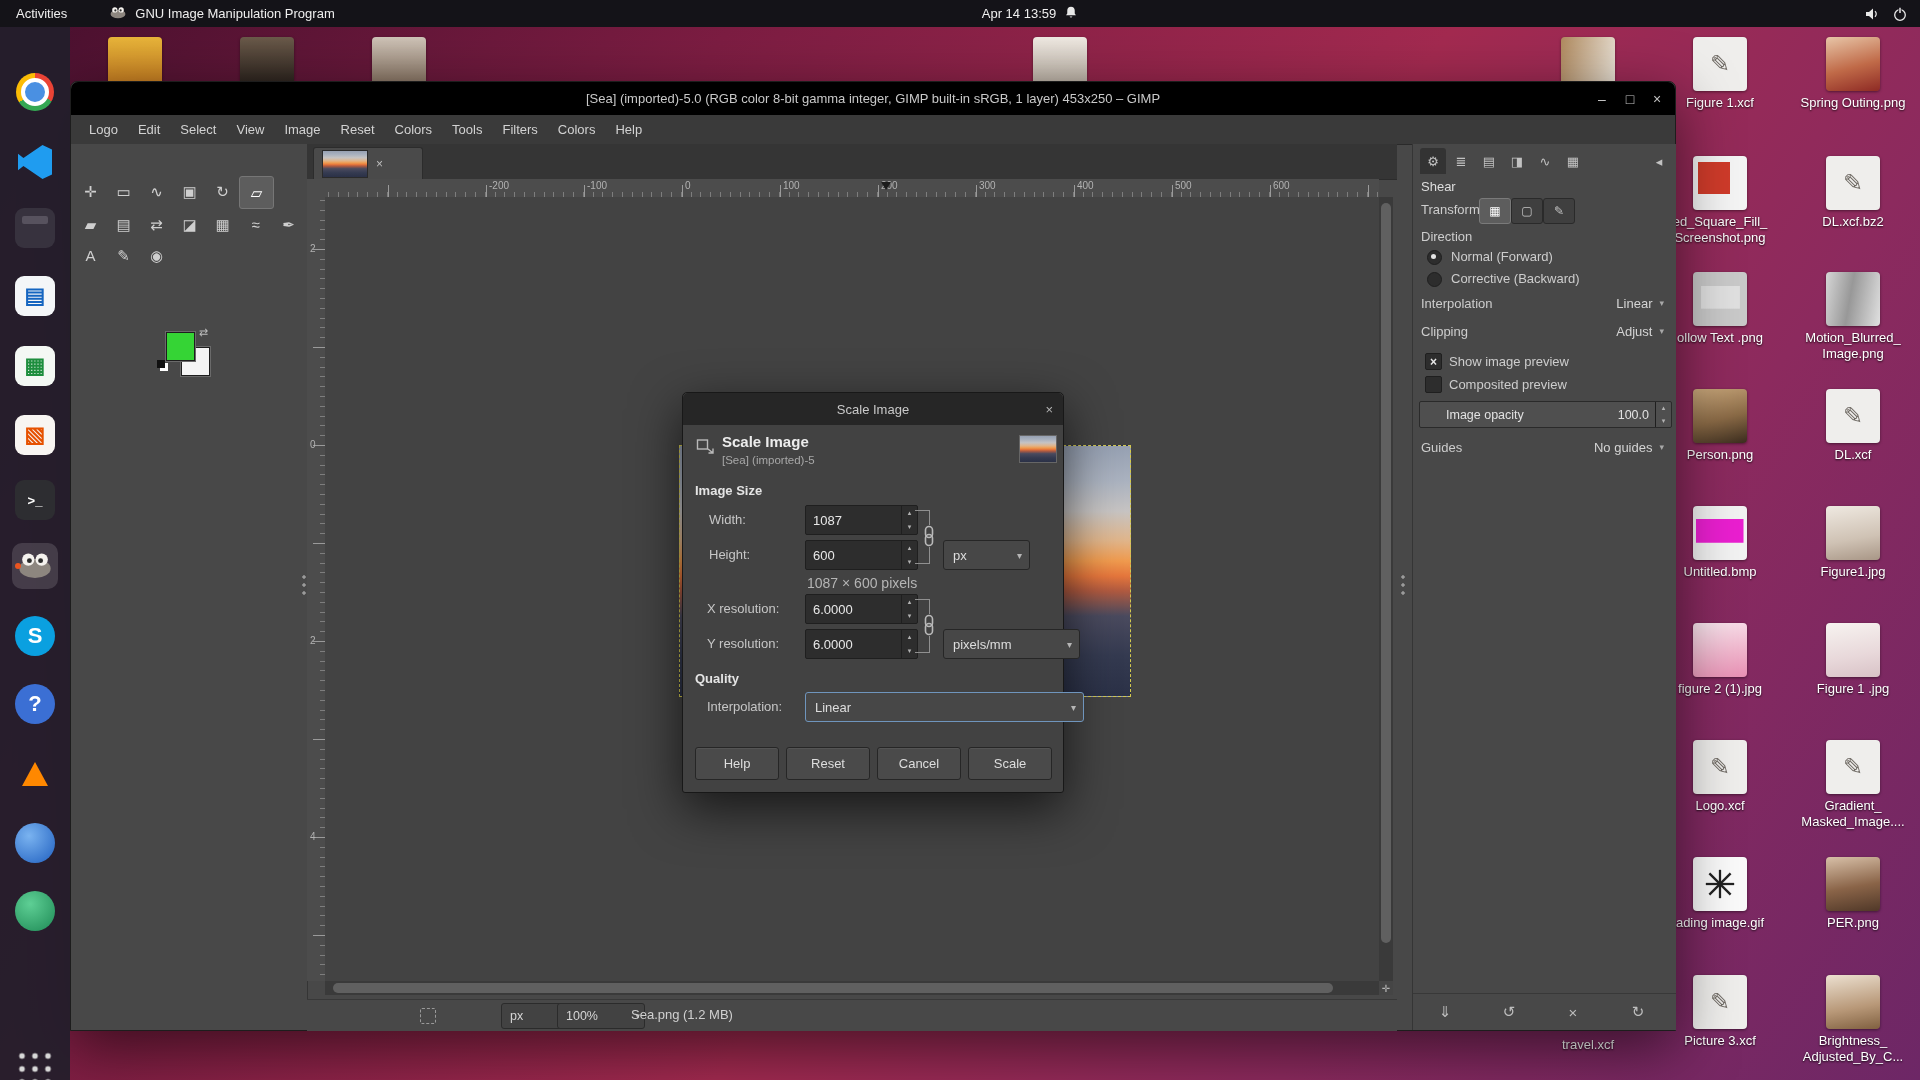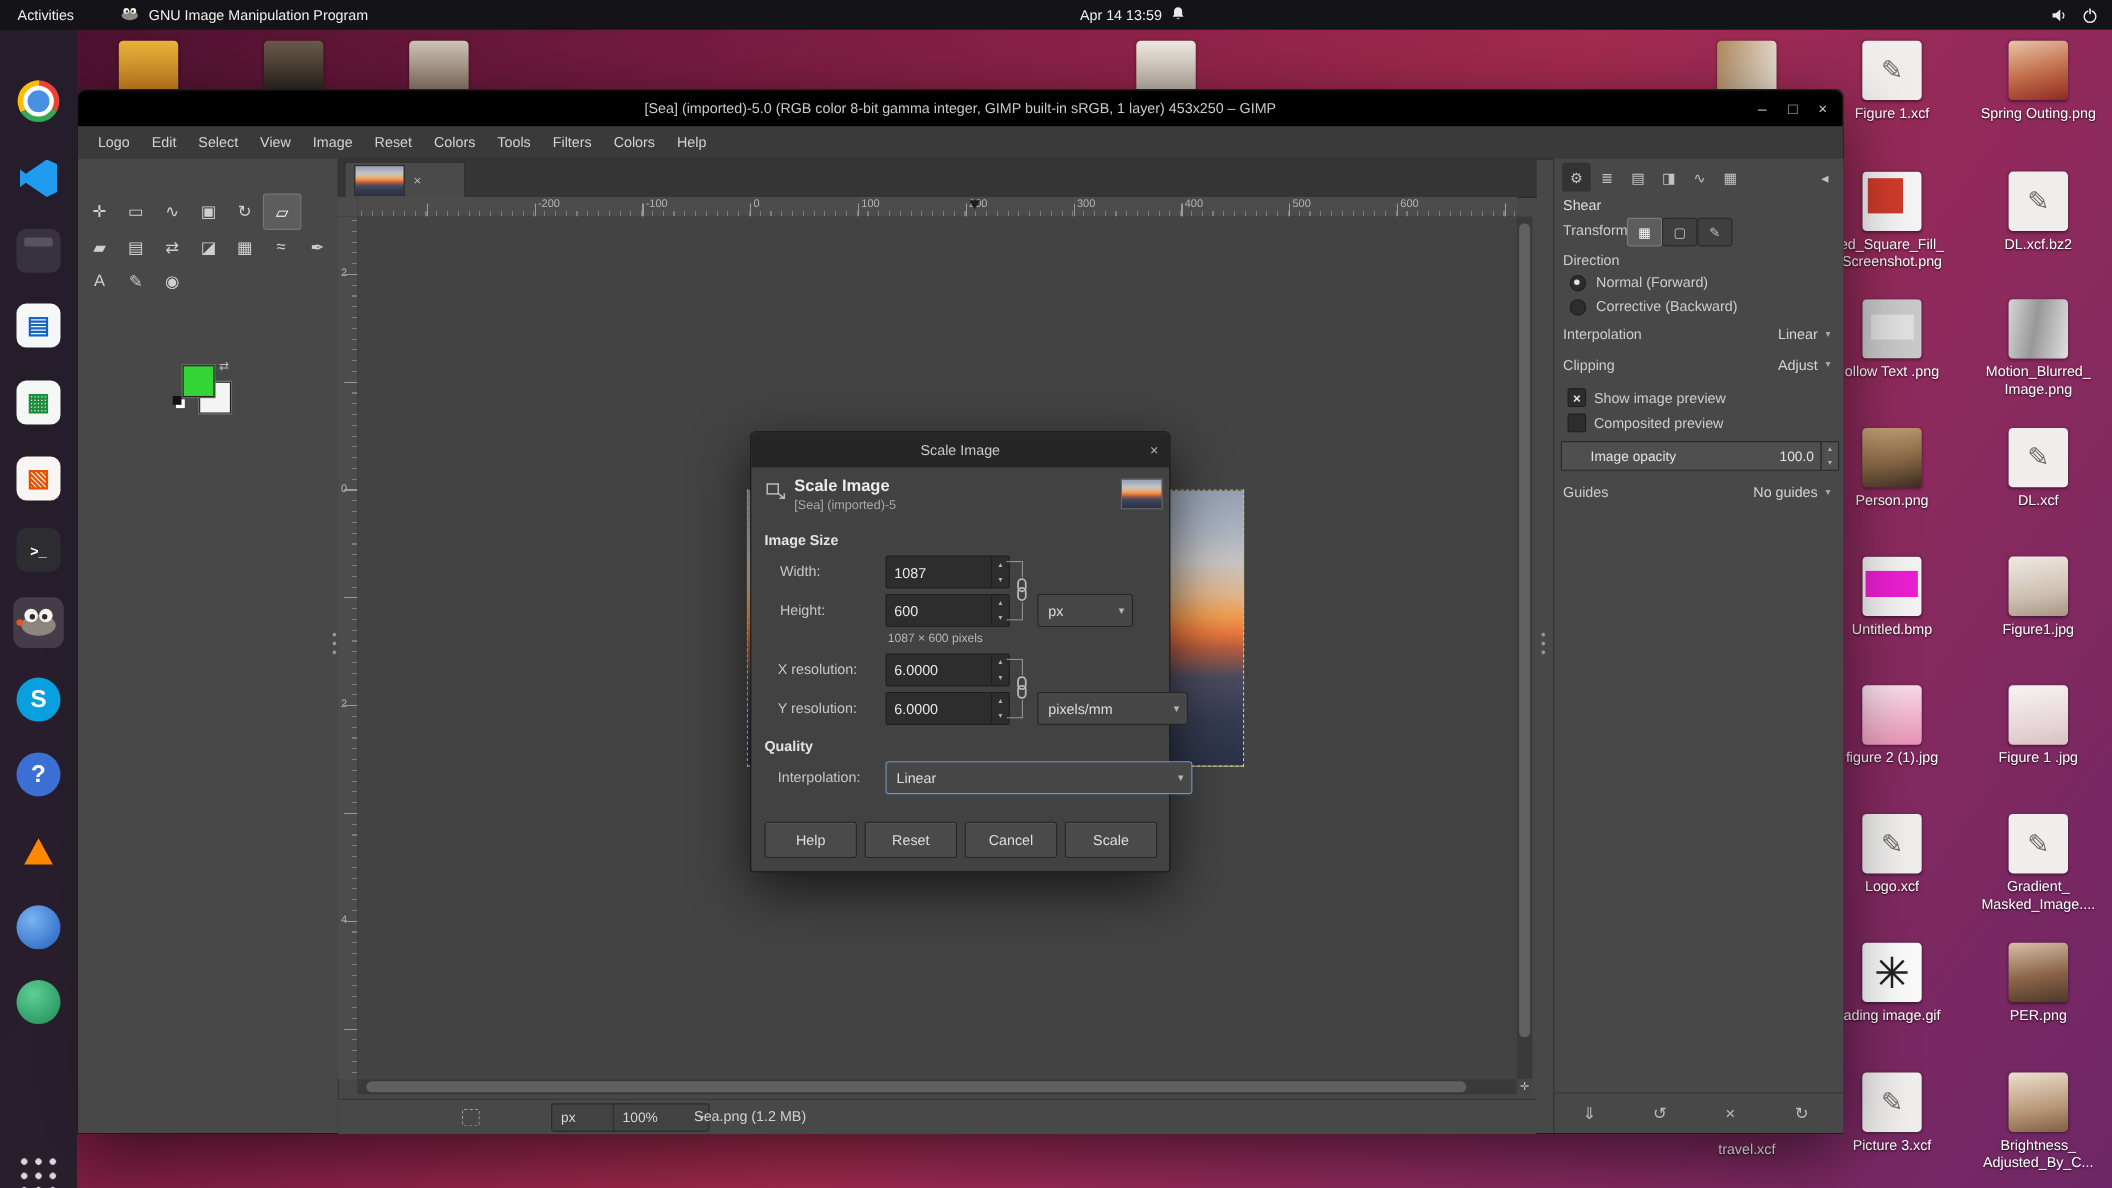--- a/index.html
+++ b/index.html
@@ -488,21 +488,21 @@
         </span>
     </div>
     <div class="chain" style="left:232px;top:117px;height:52px"></div>
     <span class="chainlink" style="left:240px;top:132px">
         <svg width="12" height="22" viewBox="0 0 12 22" style="display:block;background:#424242">
           <rect x="2.5" y="1.5" width="7" height="11" rx="3.5" fill="none" stroke="#b9b9b9" stroke-width="1.6"></rect>
           <rect x="2.5" y="9.5" width="7" height="11" rx="3.5" fill="none" stroke="#b9b9b9" stroke-width="1.6"></rect>
         </svg>
       </span>
     <span class="combo" style="left:260px;top:147px;width:54px">px</span>
-    <span class="abs" style="left:124px;top:182px;font-size:11px;color:#b5b5b5">1087 × 600 pixels</span>
+    <span class="abs" style="left:124px;top:182px;font-size:14px;color:#b5b5b5">1087 × 600 pixels</span>
 
     <span class="fldlbl" style="left:24px;top:208px">X resolution:</span>
     <div class="din" style="left:122px;top:201px">
       <span>6.0000</span>
       <span class="spin">
           <i>▴</i>
           <i>▾</i>
         </span>
     </div>
     <span class="fldlbl" style="left:24px;top:243px">Y resolution:</span>

